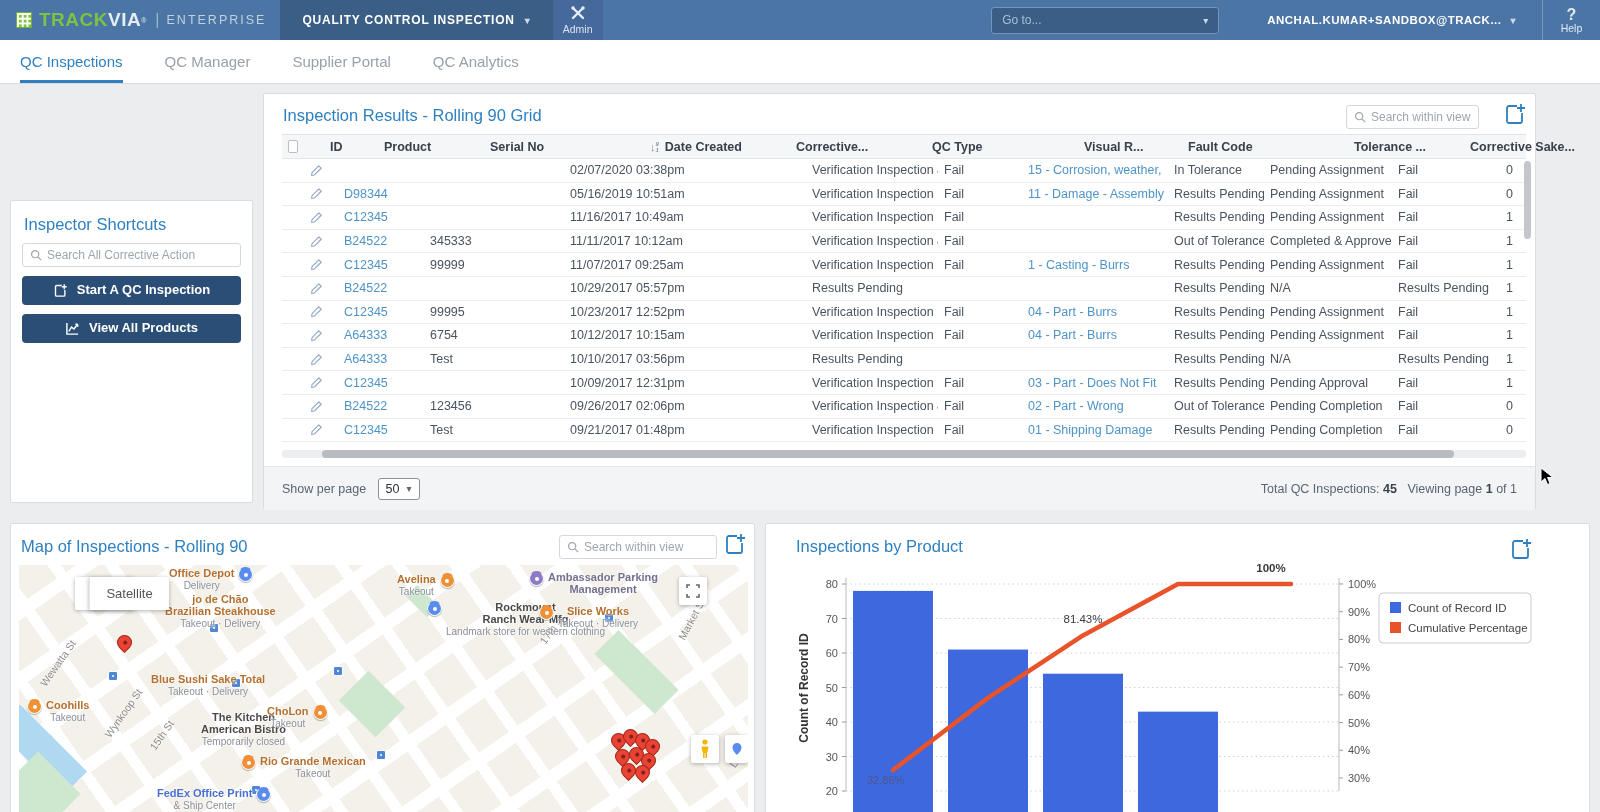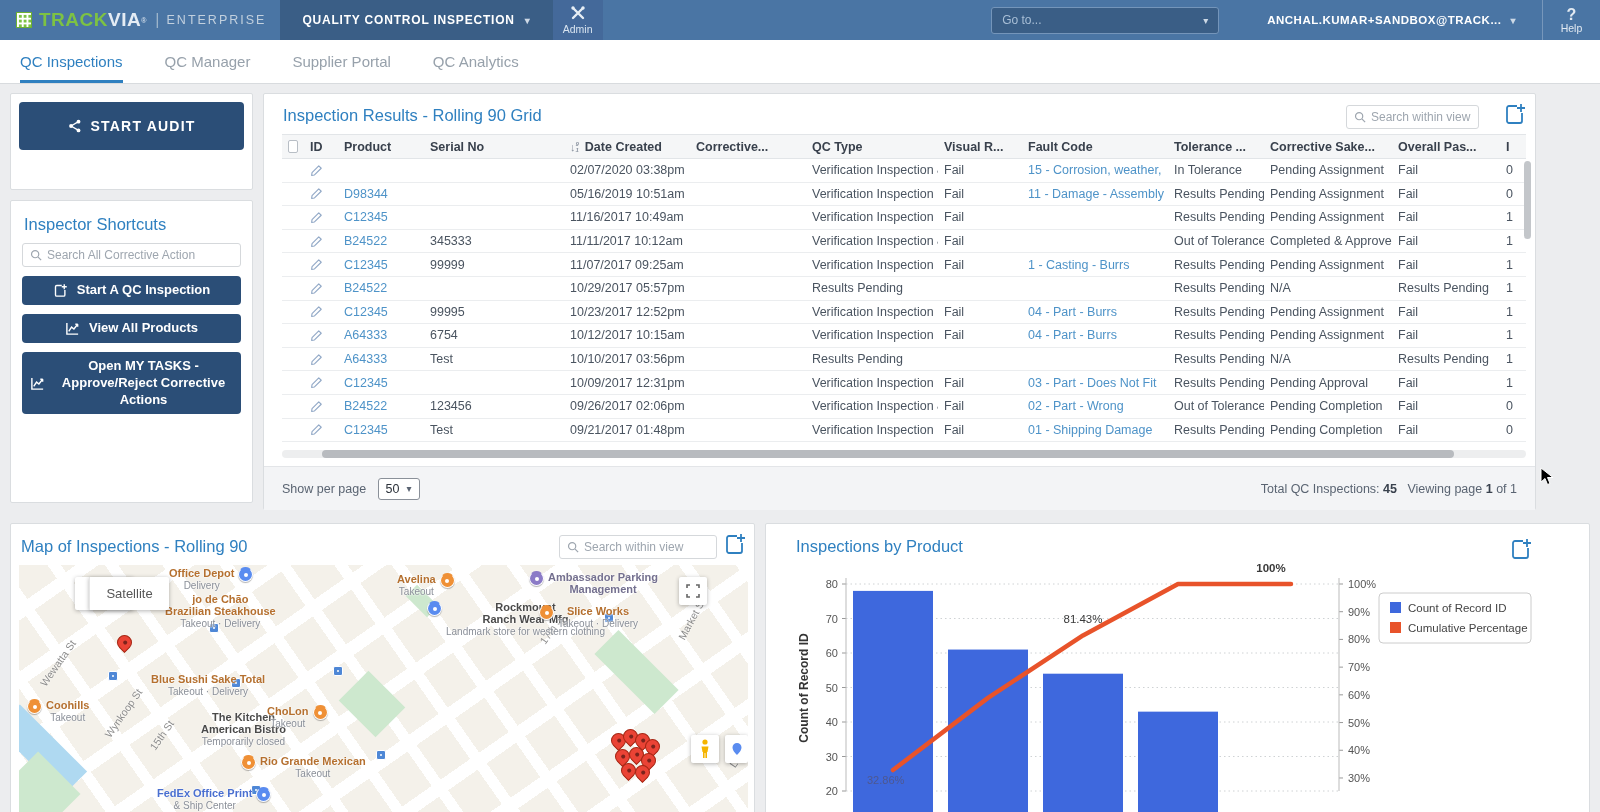--- a/index.html
+++ b/index.html
@@ -64,21 +64,21 @@
   .grid-card { left:263px; top:9px; width:1273px; height:417px; }
   .card-title { color:#2F80C0; font-size:16.5px; position:absolute; }
   .grid-card .card-title { left:19px; top:12px; }
   .grid-search { position:absolute; left:1082px; top:11px; width:133px; }
   .newrec { position:absolute; cursor:pointer; }
   .grid-newrec { left:1239px; top:8px; }
 
   .tbl { position:absolute; left:18px; top:40px; width:1244px; font-size:12.5px; color:#4A5460; }
   .tr { display:flex; height:23.6px; align-items:center; border-bottom:1px solid #EBEDEF; background:#fff; }
   .tr.head { height:25px; background:#F5F6F7; border-top:1px solid #E2E5E8; border-bottom:1px solid #E2E5E8;
-    font-weight:bold; color:#39414D; }
+    font-weight:bold; color:#39414D;gap:20px; }
   .td { flex:none; padding:0 6px; white-space:nowrap; overflow:hidden; display:flex; align-items:center; gap:3px; }
   .link { color:#4E93C8; cursor:pointer; }
   .cb { width:13px; height:13px; border:1.5px solid #B8BEC5; border-radius:2px; background:#fff; }
   .sort-ic { display:inline-flex; align-items:center; color:#8A93A0; margin-right:3px; }
   .sort-ic .ar { font-size:11px; }
   .sort-ic .nums { display:flex; flex-direction:column; font-size:6px; line-height:6px; }
 
   .hscroll { position:absolute; left:18px; top:356px; width:1244px; height:8px; background:#EDEEEF; border-radius:4px; }
   .hscroll .thumb { position:absolute; left:40px; top:0; width:1132px; height:8px; background:#B8BBBF; border-radius:4px; }
   .vscroll-thumb { position:absolute; right:4px; top:67px; width:7px; height:78px; background:#C3C6CA; border-radius:4px; }
@@ -172,31 +172,20 @@
 
 <nav class="tabbar" id="tabbar">
     <div class="tab active">QC Inspections</div>
     <div class="tab ">QC Manager</div>
     <div class="tab ">Supplier Portal</div>
     <div class="tab ">QC Analytics</div>
   </nav>
 
 <div class="page">
 
-  <div class="card start-card">
-    <button class="btn-navy start-audit">
-      <svg width="14" height="14" viewBox="0 0 16 16">
-        <circle cx="12" cy="3" r="2.2" fill="#fff"></circle>
-          <circle cx="3.5" cy="8" r="2.2" fill="#fff"></circle>
-          <circle cx="12" cy="13" r="2.2" fill="#fff"></circle>
-        <path d="M12 3 3.5 8 12 13" stroke="#fff" stroke-width="1.4" fill="none"></path>
-      </svg>
-      <span>START AUDIT</span>
-    </button>
-  </div>
 
   <div class="card shortcuts-card">
     <div class="shortcuts-title">Inspector Shortcuts</div>
     <div class="search-box">
       <svg width="12" height="12" viewBox="0 0 14 14">
         <circle cx="6" cy="6" r="4.2" fill="none" stroke="#9EA6AF" stroke-width="1.4"></circle>
           <path d="M9.2 9.2 13 13" stroke="#9EA6AF" stroke-width="1.4"></path>
       </svg>
       <input placeholder="Search All Corrective Action" style="">
     </div>
@@ -208,28 +197,20 @@
           </svg>
      <span>Start A QC Inspection</span>
    </button>
         <button class="btn-navy sc-btn">
      <svg width="15" height="15" viewBox="0 0 16 16">
   <path d="M2 2v12h12" fill="none" stroke="#fff" stroke-width="1.5"></path>
   <path d="M4 11 7 6.5 9.5 8.5 13.5 3.5" fill="none" stroke="#fff" stroke-width="1.5"></path>
   <path d="M13.5 3.5h-2.5 M13.5 3.5v2.5" stroke="#fff" stroke-width="1.5"></path>
           </svg>
      <span>View All Products</span>
-   </button>
-        <button class="btn-navy sc-btn">
-     <svg width="15" height="15" viewBox="0 0 16 16">
-  <path d="M2 2v12h12" fill="none" stroke="#fff" stroke-width="1.5"></path>
-  <path d="M4 11 7 6.5 9.5 8.5 13.5 3.5" fill="none" stroke="#fff" stroke-width="1.5"></path>
-  <path d="M13.5 3.5h-2.5 M13.5 3.5v2.5" stroke="#fff" stroke-width="1.5"></path>
-          </svg>
-     <span>Open MY TASKS - Approve/Reject Corrective Actions</span>
    </button>
       </div>
   </div>
 
   <div class="card grid-card">
     <div class="card-title">Inspection Results - Rolling 90 Grid</div>
     <div class="search-box grid-search">
       <svg width="12" height="12" viewBox="0 0 14 14">
         <circle cx="6" cy="6" r="4.2" fill="none" stroke="#9EA6AF" stroke-width="1.4"></circle>
           <path d="M9.2 9.2 13 13" stroke="#9EA6AF" stroke-width="1.4"></path>

